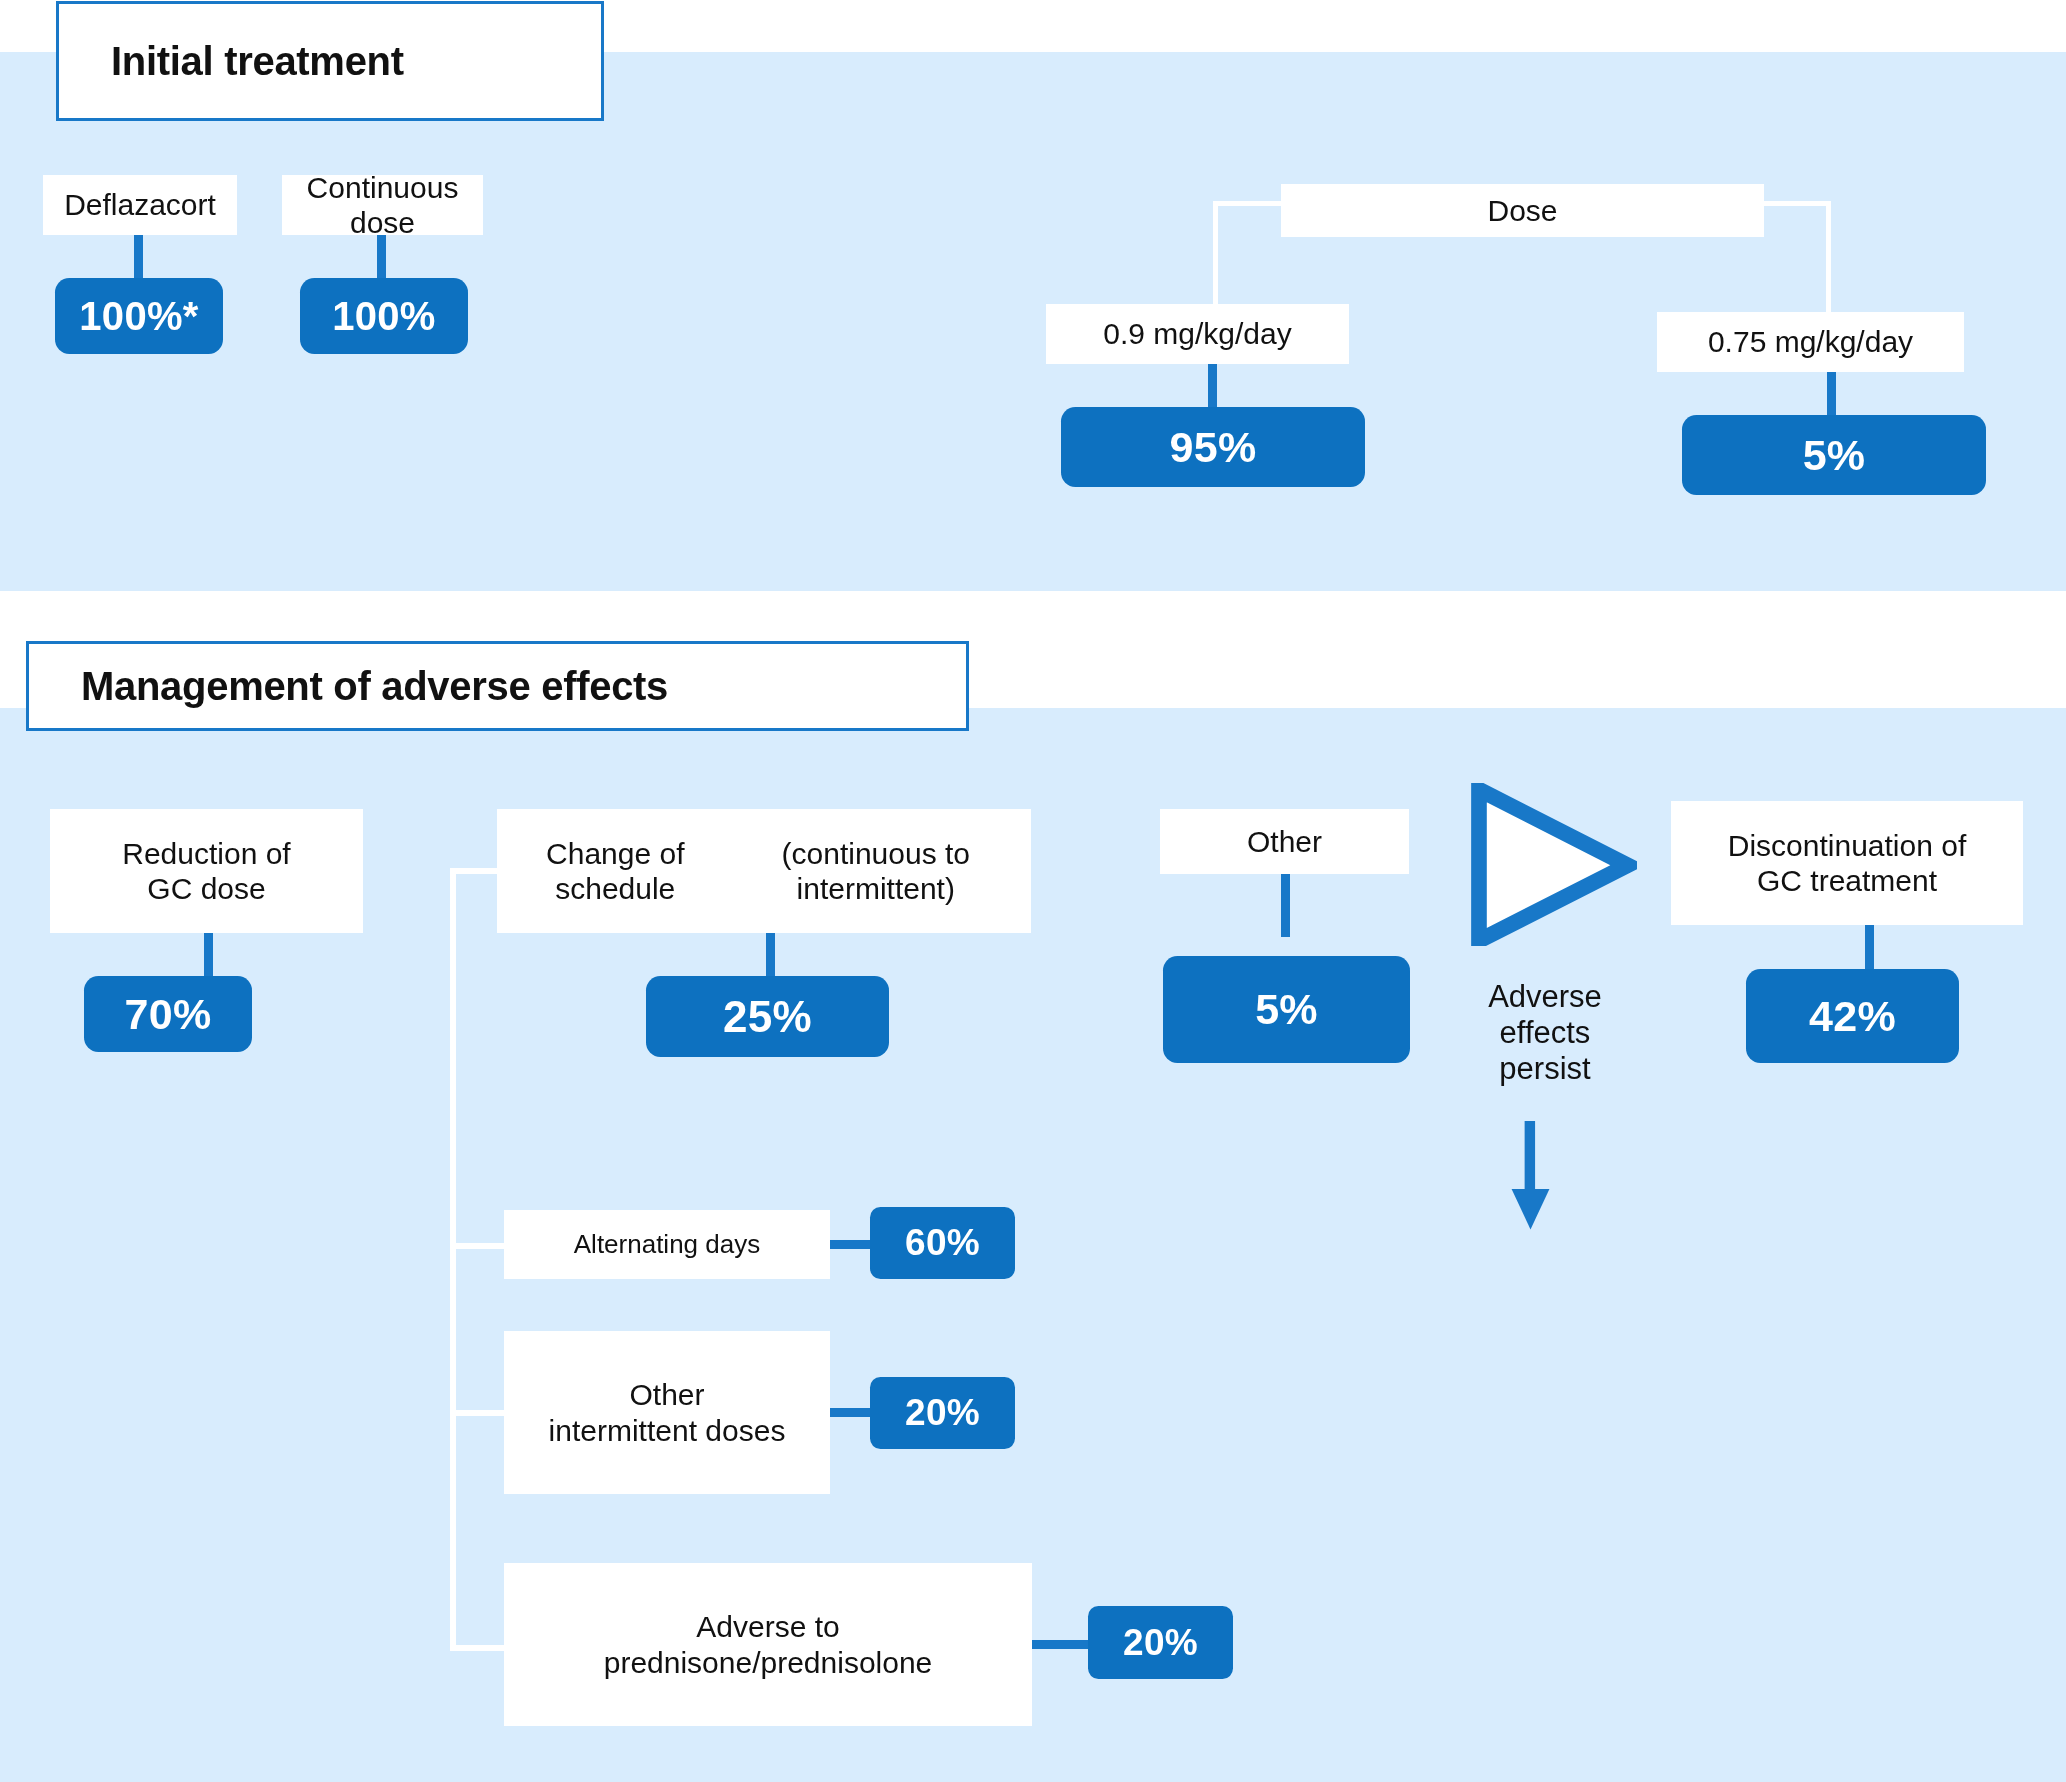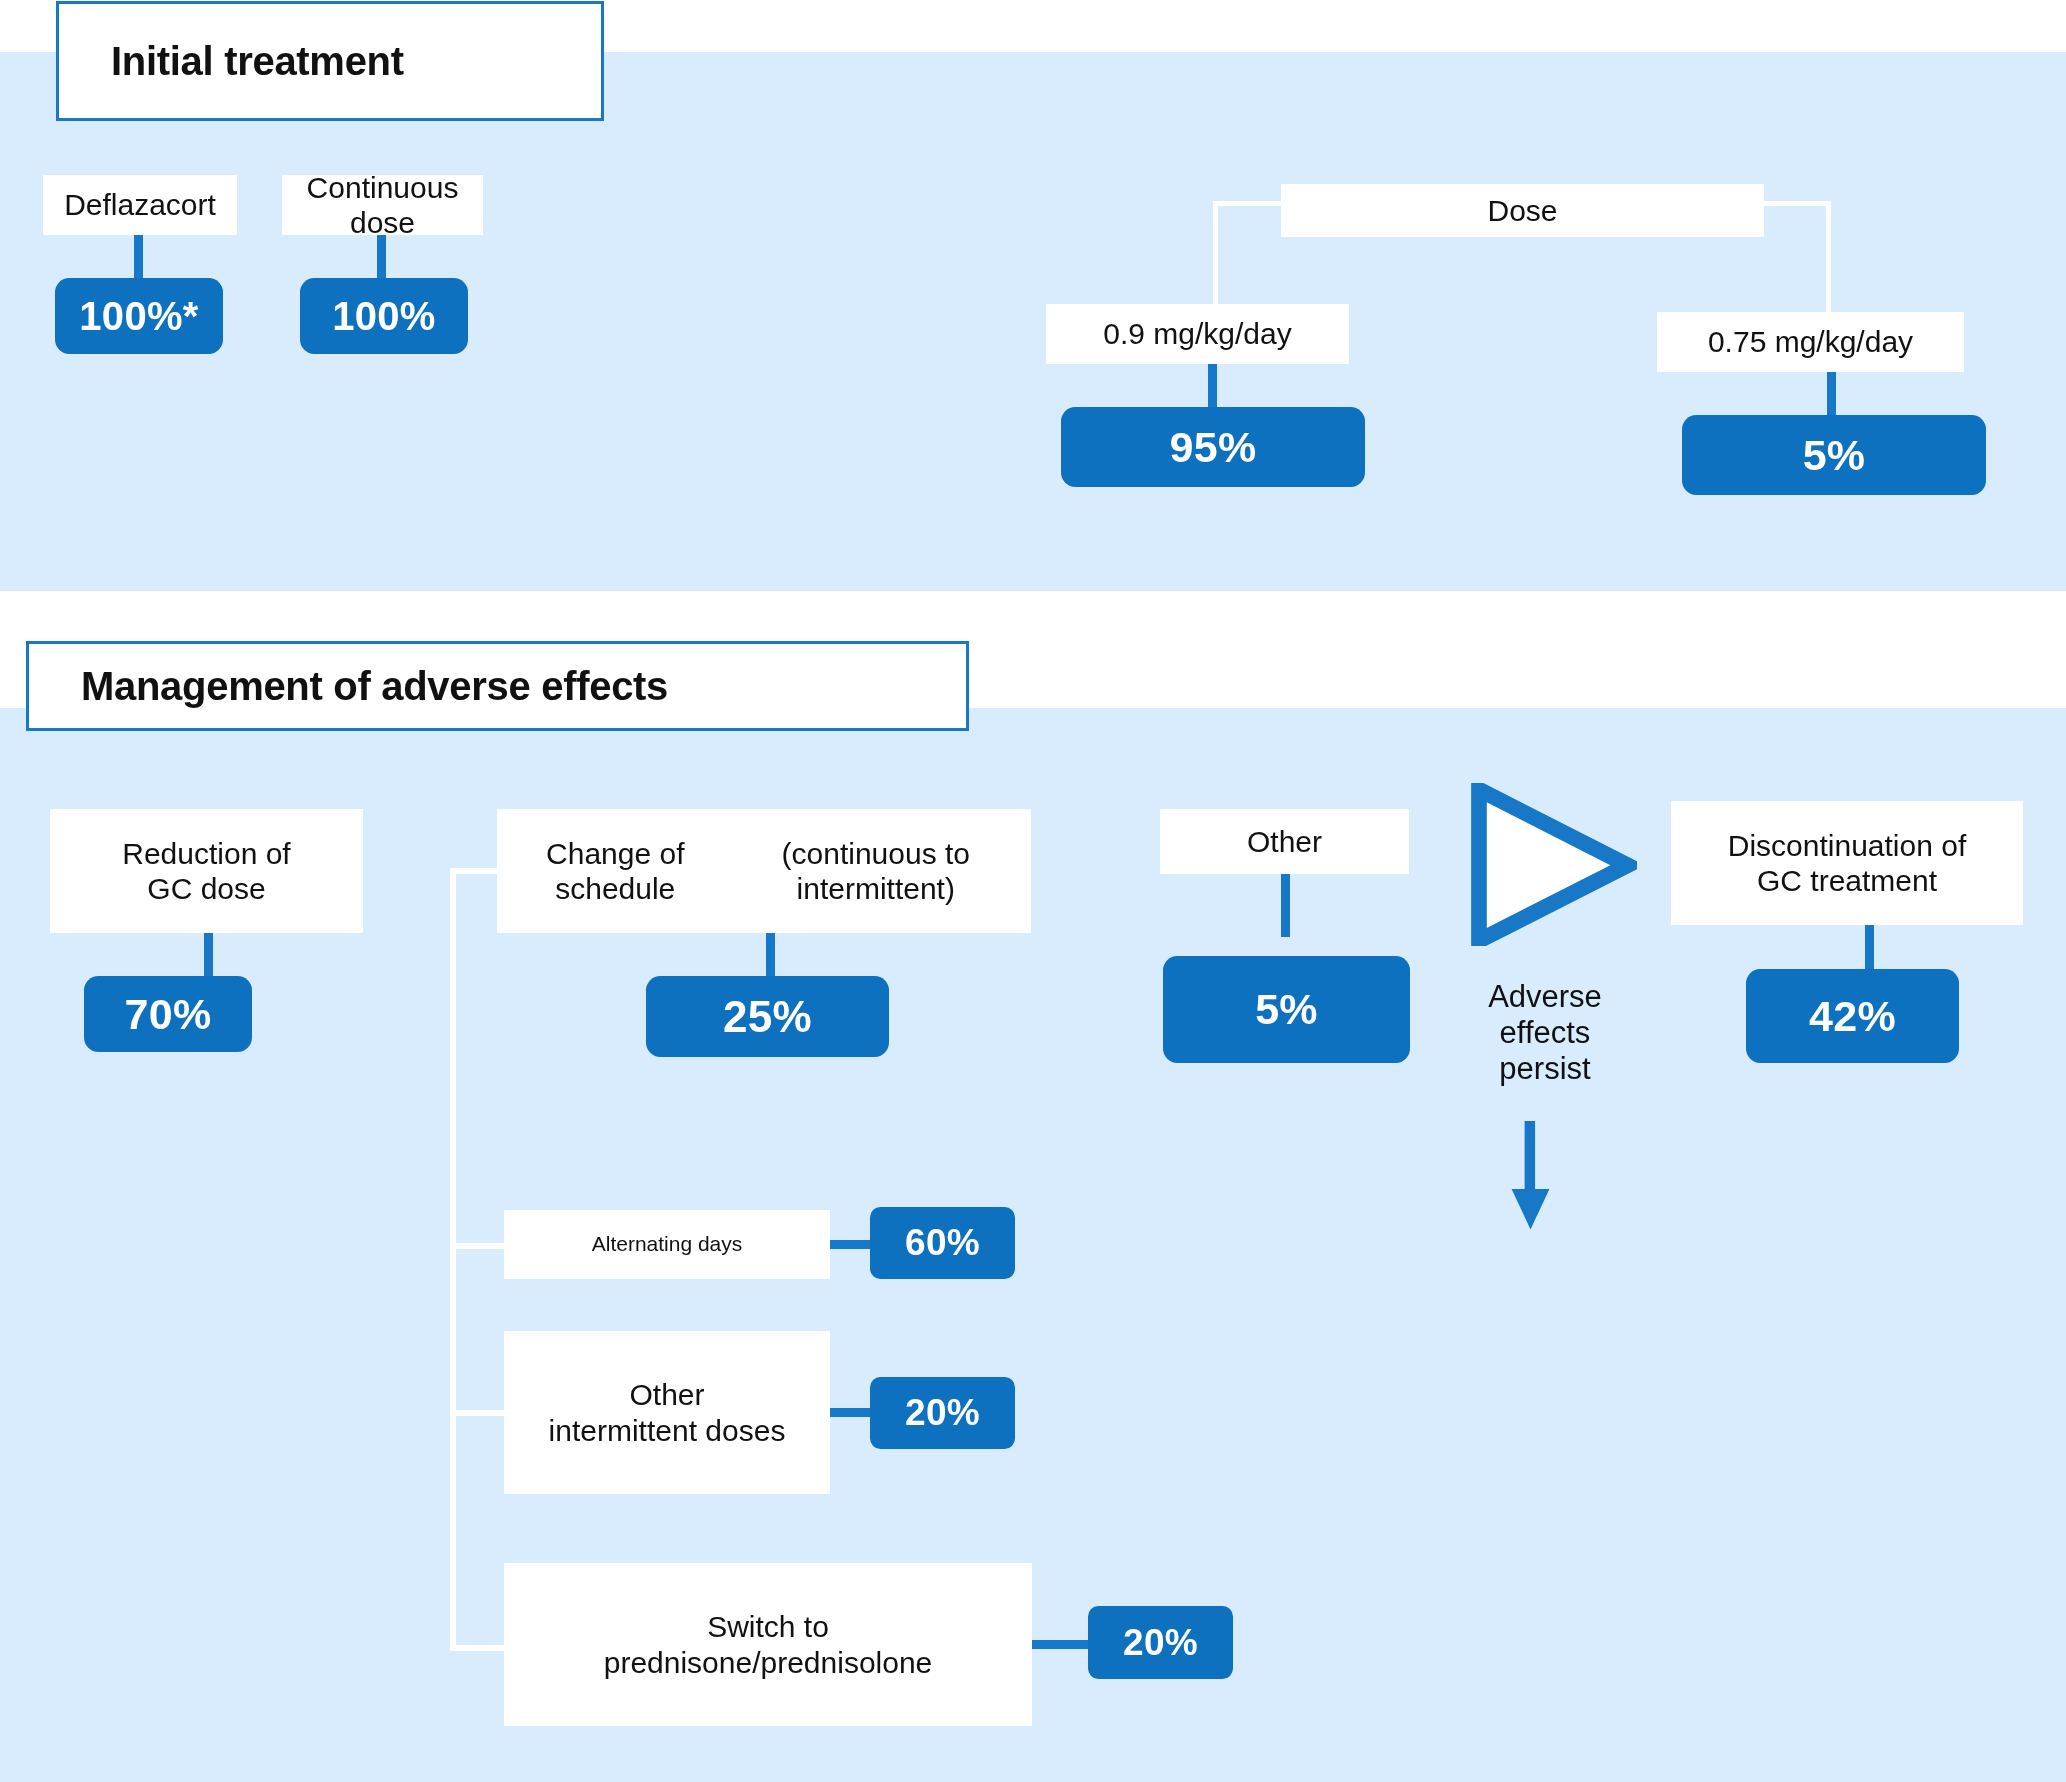--- a/index.html
+++ b/index.html
@@ -134,33 +134,33 @@
   </div>
   <div class="stem" style="left:766px;top:933px;width:9px;height:43px;"></div>
   <div class="pill" style="left:646px;top:976px;width:243px;height:81px;font-size:44px;">25%</div>
 
   <div class="wline" style="left:450px;top:868px;width:50px;height:5.9px;"></div>
   <div class="wline" style="left:450px;top:868px;width:5.9px;height:783px;"></div>
   <div class="wline" style="left:450px;top:1243px;width:56px;height:5.9px;"></div>
   <div class="wline" style="left:450px;top:1410px;width:56px;height:5.9px;"></div>
   <div class="wline" style="left:450px;top:1645px;width:56px;height:5.9px;"></div>
 
-  <div class="wbox" style="left:504px;top:1210px;width:326px;height:69px;font-size:21px;">Alternating days</div>
+  <div class="wbox" style="left:504px;top:1210px;width:326px;height:69px;font-size:26px;">Alternating days</div>
   <div class="stem" style="left:830px;top:1240px;width:40px;height:9px;"></div>
   <div class="pill small" style="left:870px;top:1207px;width:145px;height:72px;font-size:37px;">60%</div>
 
   <div class="wbox" style="left:504px;top:1331px;width:326px;height:163px;font-size:30px;flex-direction:column;">
     <div>Other</div>
     <div>intermittent doses</div>
   </div>
   <div class="stem" style="left:830px;top:1408px;width:40px;height:9px;"></div>
   <div class="pill small" style="left:870px;top:1377px;width:145px;height:72px;font-size:37px;">20%</div>
 
   <div class="wbox" style="left:504px;top:1563px;width:528px;height:163px;font-size:30px;flex-direction:column;">
-    <div>Switch to</div>
+    <div>Adverse to</div>
     <div>prednisone/prednisolone</div>
   </div>
   <div class="stem" style="left:1032px;top:1640px;width:56px;height:9px;"></div>
   <div class="pill small" style="left:1088px;top:1606px;width:145px;height:73px;font-size:37px;">20%</div>
 
   <div class="wbox" style="left:1160px;top:809px;width:249px;height:65px;font-size:30px;">Other</div>
   <div class="stem" style="left:1281px;top:874px;width:9px;height:63px;"></div>
   <div class="pill" style="left:1163px;top:956px;width:247px;height:107px;font-size:43px;">5%</div>
 
   <svg id="triangle-icon" viewBox="0 0 260 250">

